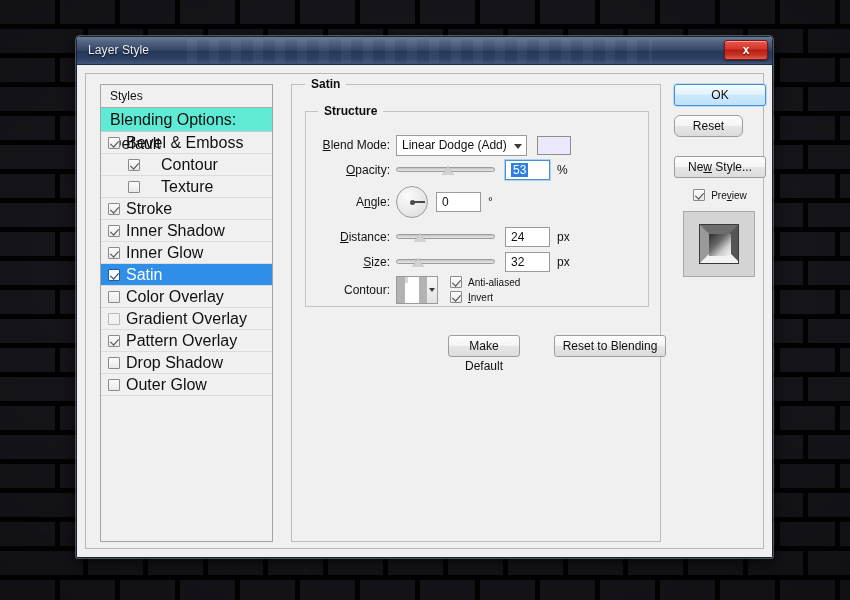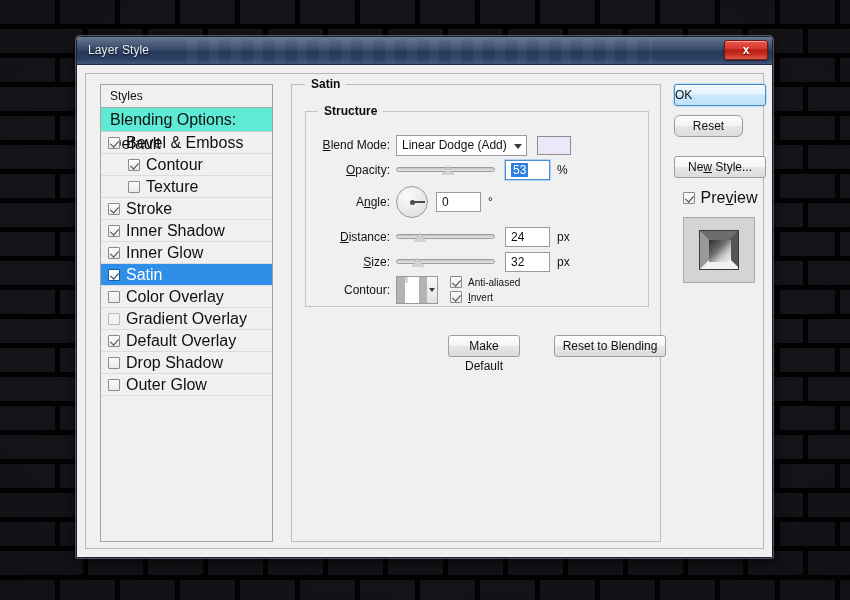--- a/index.html
+++ b/index.html
@@ -149,21 +149,21 @@
   }
   .style-row {
     height: 22px; line-height: 22px;
     font-size: 16px; color: #101010;
     border-bottom: 1px solid #dcdcdc;
     display: flex; align-items: center;
     padding-left: 7px;
     cursor: pointer;
     background: #f0f0f0;
   }
-  .style-row.indent { padding-left: 27px; }
+  .style-row.indent { padding-left: 27px; gap: 15px; }
   .style-row.selected {
     background: #2f8ee8;
     color: #ffffff;
   }
   .style-row .lbl { margin-left: 6px; }
 
   
   .cb {
     width: 12px; height: 12px; flex: 0 0 12px;
     border: 1px solid #8a8a8a;
@@ -369,28 +369,28 @@
   #reset-default { position: absolute; left: 262px; top: 250px; width: 112px; height: 22px; line-height: 20px; }
 
   
   #right-col { position: absolute; left: 588px; top: 10px; width: 92px; }
   #ok-button {
     width: 92px; height: 22px; line-height: 20px;
     border: 1px solid #3f8fd0;
     border-radius: 3px;
     background: linear-gradient(to bottom, #f3fbff 0%, #e3f3fd 45%, #cbe8fb 52%, #bfe2fa 100%);
     box-shadow: 0 0 0 1px rgba(150,205,245,0.55), inset 0 1px 0 rgba(255,255,255,0.9);
-    font-size: 12px; text-align: left; color: #101010; cursor: pointer;
+    font-size: 12px; text-align: center; color: #101010; cursor: pointer;
   }
   #reset-button { margin-top: 9px; width: 69px; height: 22px; line-height: 20px; border-radius: 6px; }
   #new-style-button { margin-top: 19px; width: 92px; height: 22px; line-height: 20px; }
   #preview-row {
     margin-top: 11px;
     display: flex; align-items: center; justify-content: center;
-    font-size: 16px; color: #121212; cursor: pointer;
+    font-size: 10px; color: #121212; cursor: pointer;
   }
   #preview-row .cb { margin-right: 6px; }
   #preview-thumb {
     margin-top: 10px; margin-left: 9px;
     width: 72px; height: 66px;
     border: 1px solid #a8a8a8;
     background: #d4d4d4;
     display: flex; align-items: center; justify-content: center;
   }
   .preview-shape {
@@ -473,21 +473,21 @@
             <div class="style-row">
               <span class="cb"></span>
               <span class="lbl">Color Overlay</span>
             </div>
             <div class="style-row">
               <span class="cb disabled"></span>
               <span class="lbl">Gradient Overlay</span>
             </div>
             <div class="style-row">
               <span class="cb checked"></span>
-              <span class="lbl">Default Overlay</span>
+              <span class="lbl">Pattern Overlay</span>
             </div>
             <div class="style-row">
               <span class="cb"></span>
               <span class="lbl">Drop Shadow</span>
             </div>
             <div class="style-row">
               <span class="cb"></span>
               <span class="lbl">Outer Glow</span>
             </div>
           </div>

